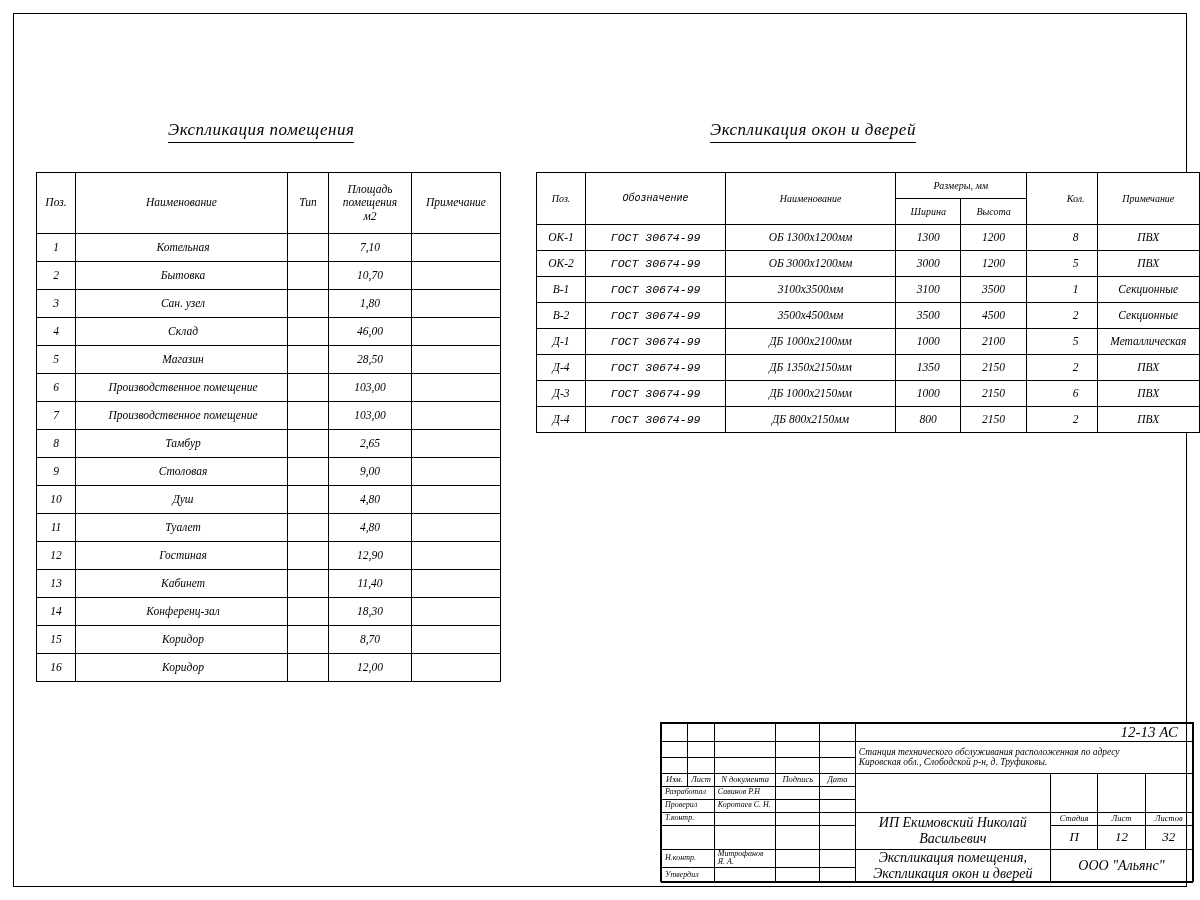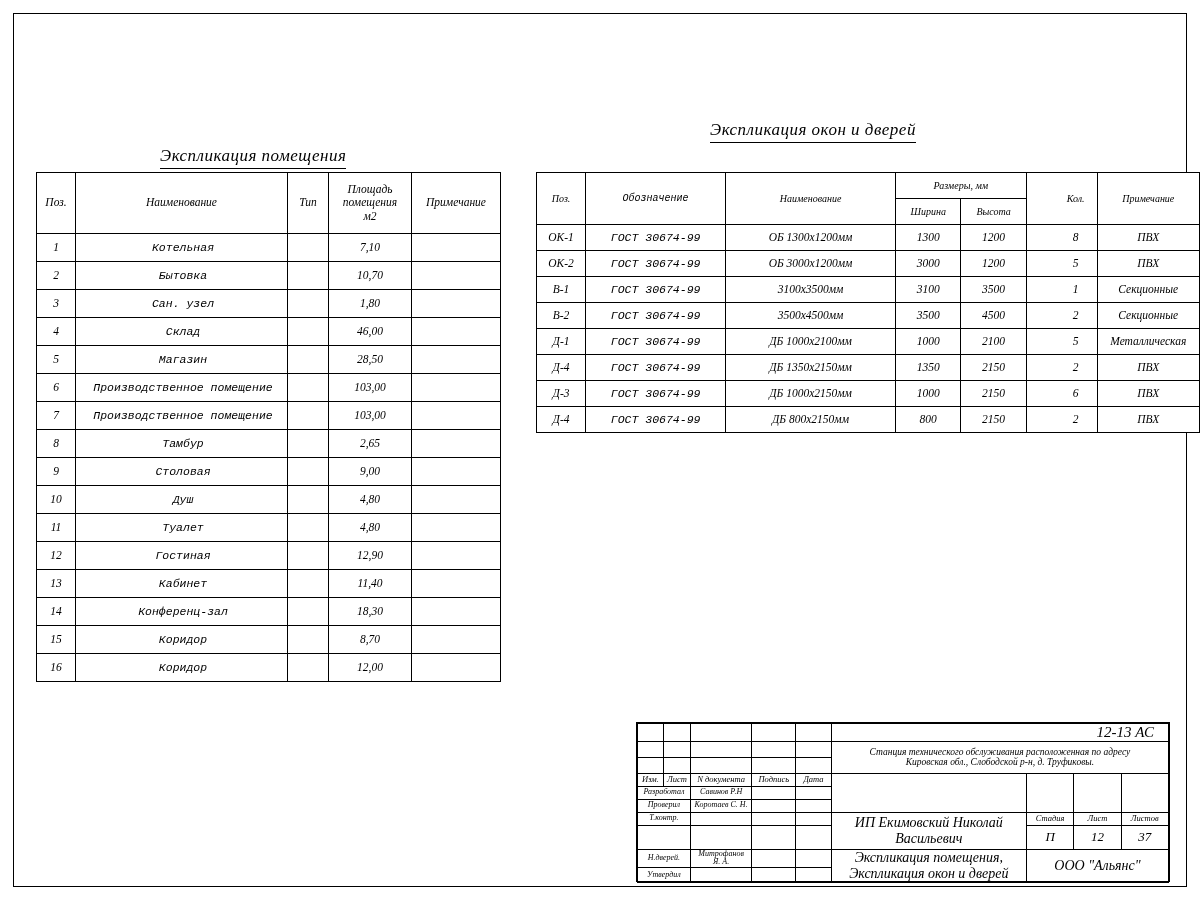--- a/index.html
+++ b/index.html
@@ -28,41 +28,41 @@
   
   .doc-title {
     position: absolute;
     font-style: italic;
     font-size: 17px;
     letter-spacing: 0.5px;
     border-bottom: 1.2px solid #000;
     padding-bottom: 2px;
     white-space: nowrap;
   }
-  #title-rooms { left: 160px; top: 120px; margin-top: 26px; }
+  #title-rooms { left: 168px; top: 120px; }
   #title-openings { left: 710px; top: 120px; }
 
   
   table.dwg {
     border-collapse: collapse;
     position: absolute;
     font-style: italic;
     font-size: 11.5px;
     background: #fff;
   }
   table.dwg td, table.dwg th {
     border: 1px solid #000;
     padding: 2px 4px;
     font-weight: normal;
     font-style: italic;
     text-align: center;
     vertical-align: middle;
     line-height: 1.15;
   }
-  .lft { text-align: center; padding-left: 7px !important; font-family: Liberation Mono, monospace; }
+  .lft { text-align: center; padding-left: 7px !important; }
 
   
   #rooms-table {
     left: 36px;
     top: 172px;
     border: 1.4px solid #000;
   }
   #rooms-table td { height: 23px; }
   #rooms-table .c-pos   { width: 30px; }
   #rooms-table .c-name  { width: 200px; }
@@ -83,21 +83,21 @@
   #openings-table .o-name { width: 186px; }
   #openings-table .o-w    { width: 62px; }
   #openings-table .o-h    { width: 62px; }
   #openings-table .o-qty  { width: 38px; padding-left: 32px; }
   #openings-table .o-note { width: 98px; }
   #openings-table thead td { font-size: 10px; }
 
   
   #stamp {
     position: absolute;
-    left: 636px;
+    left: 660px;
     top: 722px;
     width: 534px;
     height: 160px;
     border: 1.4px solid #000;
     box-sizing: border-box;
   }
   #stamp table {
     border-collapse: collapse;
     width: 100%;
     height: 100%;
@@ -112,21 +112,21 @@
     font-style: italic;
     line-height: 1.1;
   }
   #stamp td.blank { }
   #stamp .big {
     font-size: 13px;
   }
   #stamp .med {
     font-size: 14px;
   }
-  #stamp .sm-left { text-align: center; font-size: 8px; padding-left: 3px; font-style: italic;}
+  #stamp .sm-left { text-align: left; font-size: 8px; padding-left: 3px; font-style: italic;}
   .stamp-code {
     font-size: 15px;
     text-align: right !important;
     padding-right: 14px !important;
   }
 </style>
 </head>
 <body>
 
 <div class="sheet-border"></div>
@@ -428,24 +428,24 @@
         <td>Лист</td>
         <td>Листов</td>
       </tr>
       <tr style="height:24px;">
         <td colspan="2" class="sm-left"></td>
         <td class="sm-left"></td>
         <td class="blank"></td>
         <td class="blank"></td>
         <td class="big">П</td>
         <td class="big">12</td>
-        <td class="big">37</td>
+        <td class="big">32</td>
       </tr>
       <tr style="height:18px;">
-        <td colspan="2" class="sm-left">Н.дверей.</td>
+        <td colspan="2" class="sm-left">Н.контр.</td>
         <td class="sm-left">Митрофанов Я. А.</td>
         <td class="blank"></td>
         <td class="blank"></td>
         <td rowspan="2" class="med">
           <div>Экспликация помещения,</div>
           <div>Экспликация окон и дверей</div>
         </td>
         <td colspan="3" rowspan="2" class="med">ООО "Альянс"</td>
       </tr>
       <tr style="height:15px;">

